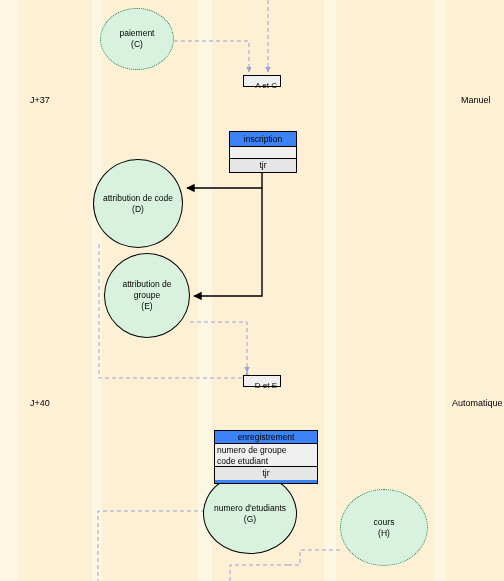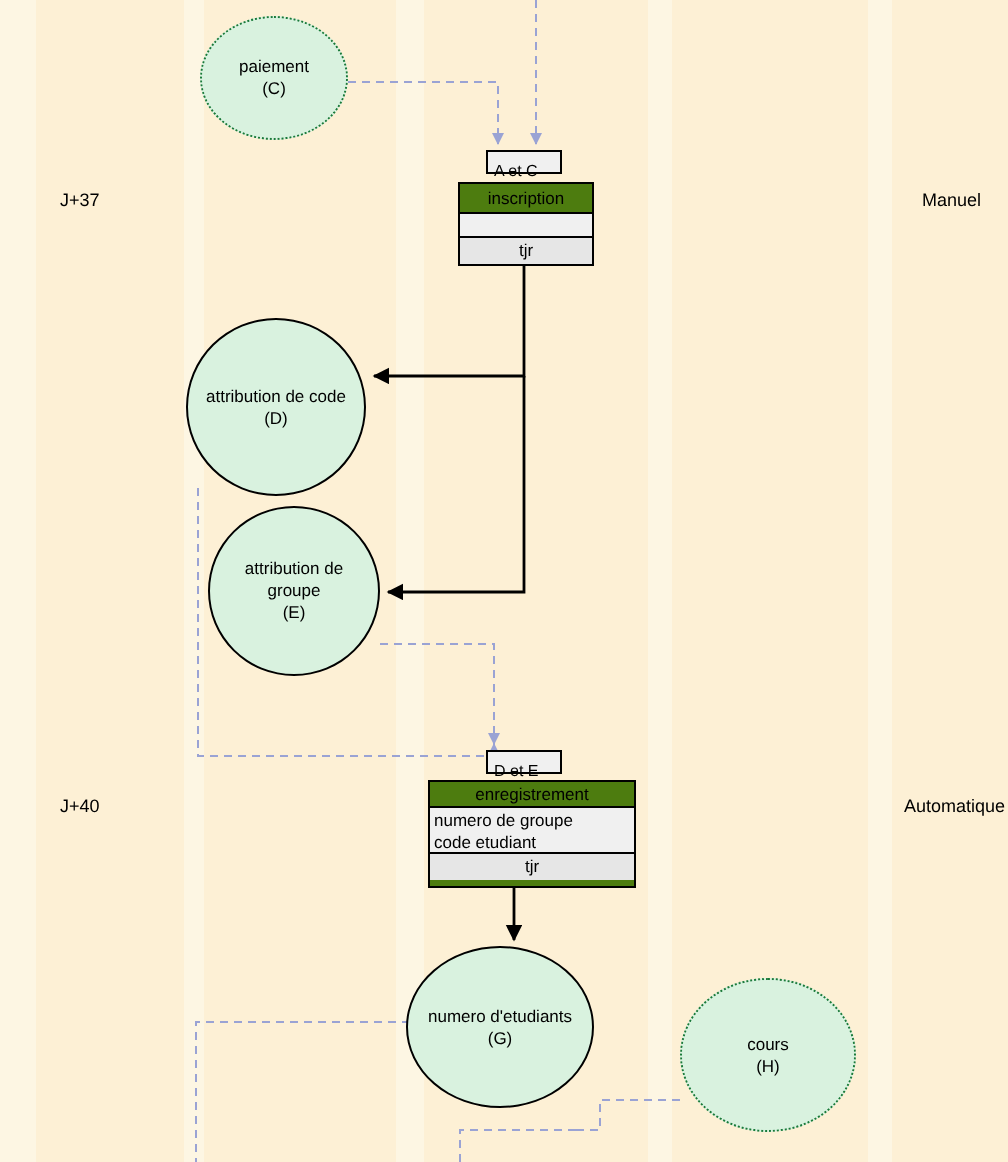--- a/index.html
+++ b/index.html
@@ -35,24 +35,25 @@
     color:#000000;
     box-sizing:border-box;
   }
   .ellipse.solid{border:1px solid #000000;}
   .ellipse.dotted{border:1px dotted #1a7a3a;}
 
   
   .box{
     position:absolute;
     border:1px solid #000000;
-    background:#4d7c0f;
+    background:#3b82f6;
     box-sizing:border-box;
     font-size:8.5px;
     color:#000000;
+    margin-top:40px;
   }
   .box .row{
     border-bottom:1px solid #000000;
     padding:1px 2px;
     text-align:center;
     box-sizing:border-box;
     white-space:nowrap;
     overflow:hidden;
   }
   .box .row:last-child{border-bottom:none;}
@@ -60,21 +61,21 @@
   .box .row.last{background:#e6e6e6;}
 
   
   .tag{
     position:absolute;
     border:1px solid #000000;
     background:#f0f0f0;
     font-size:8px;
     padding:4px 3px;
     box-sizing:border-box;
-    text-align:left;
+    text-align:right;
     color:#000000;
     line-height:11px;
     height:12px;
   }
 
   svg.overlay{position:absolute;left:0;top:0;width:504px;height:581px;pointer-events:none;}
 </style>
 </head>
 <body>
 

